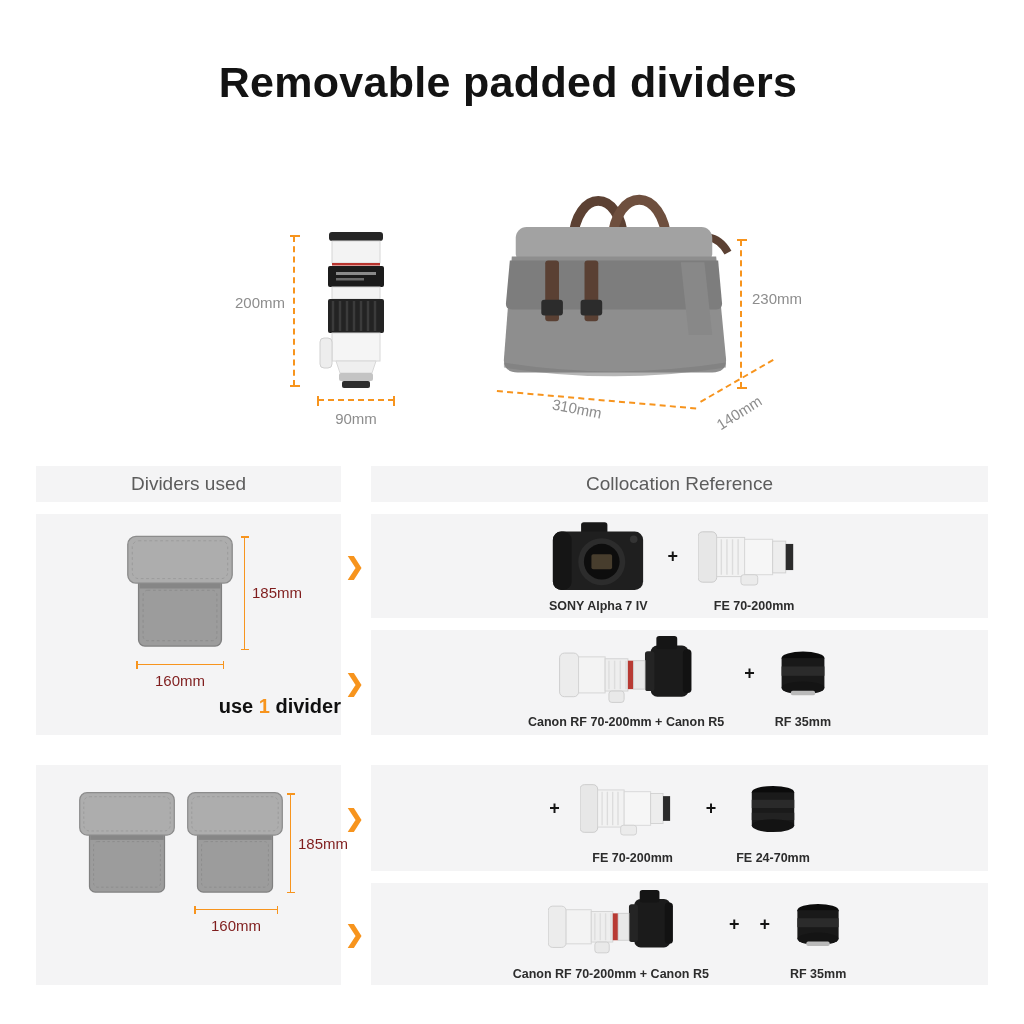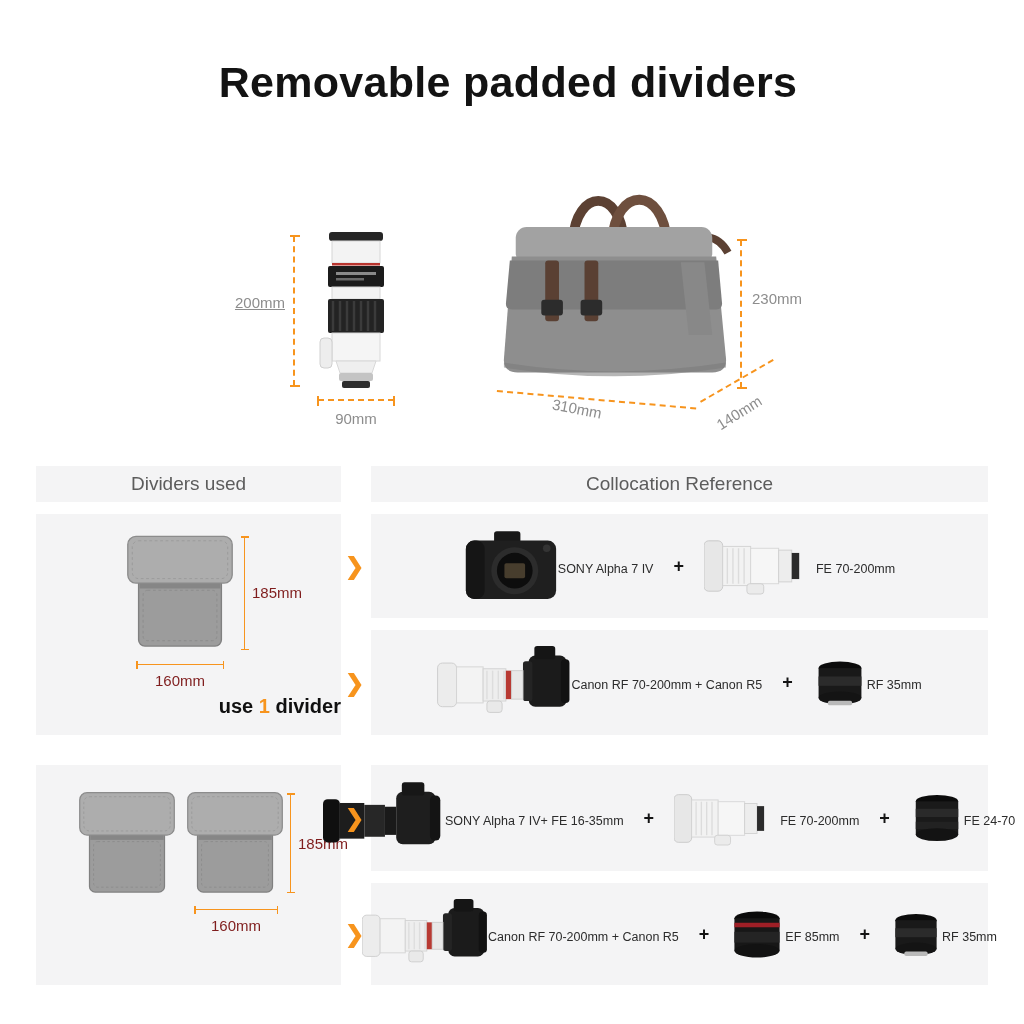--- a/index.html
+++ b/index.html
@@ -35,21 +35,21 @@
   .br-h::before { left:0; } .br-h::after { right:0; }
 
   .use-caption { position:absolute; left:0; width:100%; text-align:center;
                  font-size:20px; font-weight:700; color:#101010; }
   .use-caption .num { color:#F7941D; }
 
   .combo { left:371px; width:617px; display:flex; align-items:center; justify-content:center; }
   .chev { position:absolute; left:-26px; top:50%; transform:translateY(-50%);
           color:#F7941D; font-size:23px; font-weight:700; }
   .combo-row { display:flex; align-items:flex-start; gap:20px; }
-  .item { display:flex; flex-direction:row; align-items:center; }
+  .item { display:flex; flex-direction:column; align-items:center;font-weight:bold; }
   .item .img { height:74px; display:flex; align-items:center; justify-content:center; }
   .item .cap { margin-top:5px; font-size:12.5px; color:#2c2c2c; white-space:nowrap; }
   .plus { height:74px; display:flex; align-items:center; font-size:18px; font-weight:700; color:#141414; }
 
   svg { display:block; }
   .abs { position:absolute; }
 </style>
 </head>
 <body>
 
@@ -75,21 +75,21 @@
         <line x1="56" y1="71" x2="56" y2="101"></line>
       <line x1="63" y1="71" x2="63" y2="101"></line>
     </g>
     <rect x="20" y="103" width="48" height="28" fill="#f5f5f5" stroke="#d8d8d8"></rect>
     <rect x="8" y="108" width="12" height="30" rx="4" fill="#ededed" stroke="#d0d0d0"></rect>
     <path d="M24 131 L64 131 L60 143 L28 143 Z" fill="#efefef" stroke="#d8d8d8"></path>
     <rect x="27" y="143" width="34" height="8" rx="2" fill="#c4c4c4"></rect>
     <rect x="30" y="151" width="28" height="7" rx="2" fill="#2e2e2e"></rect>
   </svg>
   <div class="dash-v" style="left:293px; top:236px; height:150px;"></div>
-  <div class="dim" style="left:219px; top:294px; width:66px; text-align:right;text-decoration:underline;">200mm</div>
+  <div class="dim" style="left:219px; top:294px; width:66px; text-align:right;">200mm</div>
   <div class="dash-h" style="left:318px; top:399px; width:76px;"></div>
   <div class="dim" style="left:314px; top:410px; width:84px; text-align:center;">90mm</div>
 
   <svg class="abs" style="left:486px; top:170px;" width="256" height="226" viewBox="0 0 260 230">
     <path d="M88 72 C 92 18, 136 18, 140 72" fill="none" stroke="#5c4133" stroke-width="10" stroke-linecap="round"></path>
     <path d="M128 72 C 132 16, 180 16, 184 74" fill="none" stroke="#6e4f3e" stroke-width="10" stroke-linecap="round"></path>
     <path d="M200 80 C 218 62, 236 66, 246 84" fill="none" stroke="#5c4133" stroke-width="8"></path>
     <rect x="30" y="58" width="200" height="38" rx="11" fill="#a2a2a2"></rect>
     <path d="M26 88 L234 88 L244 192 Q245 206 230 206 L32 206 Q17 206 18 192 Z" fill="#8e8e8e"></path>
     <path d="M24 92 L236 92 L240 136 Q240 142 233 142 L27 142 Q20 142 20 136 Z" fill="#7d7d7d"></path>
@@ -224,40 +224,20 @@
     </svg>
     <div class="br-v" style="left:254px; top:28px; height:100px;"></div>
     <div class="dim-sm" style="left:262px; top:70px;">185mm</div>
     <div class="br-h" style="left:158px; top:144px; width:84px;"></div>
     <div class="dim-sm" style="left:158px; top:152px; width:84px; text-align:center;">160mm</div>
   </div>
 
   <div class="panel combo" style="top:765px; height:106px;">
     <span class="chev">❯</span>
     <div class="combo-row">
-      <div class="item">
-        <div class="img">
-          <svg width="122" height="72" viewBox="0 0 130 76">
-            <rect x="78" y="10" width="42" height="56" rx="7" fill="#1e1e1e"></rect>
-            <rect x="84" y="0" width="24" height="14" rx="3" fill="#171717"></rect>
-            <rect x="114" y="14" width="11" height="48" rx="5" fill="#141414"></rect>
-            <rect x="0" y="18" width="18" height="46" rx="5" fill="#0f0f0f"></rect>
-            <rect x="18" y="22" width="26" height="38" fill="#1d1d1d"></rect>
-            <g stroke="#333333" stroke-width="1.5">
-              <line x1="48" y1="26" x2="48" y2="56"></line>
-                <line x1="53" y1="26" x2="53" y2="56"></line>
-              <line x1="58" y1="26" x2="58" y2="56"></line>
-                <line x1="63" y1="26" x2="63" y2="56"></line>
-            </g>
-            <rect x="44" y="24" width="22" height="34" fill="#272727"></rect>
-            <rect x="66" y="26" width="12" height="30" fill="#1a1a1a"></rect>
-          </svg>
-        </div>
-        <div class="cap">SONY Alpha 7 IV+ FE 16-35mm</div>
-      </div>
       <div class="plus">+</div>
       <div class="item">
         <div class="img">
           <svg width="106" height="55" viewBox="0 0 120 62">
             <rect x="0" y="4" width="20" height="54" rx="5" fill="#e7e7e7" stroke="#c8c8c8"></rect>
             <rect x="20" y="10" width="30" height="42" fill="#f2f2f2" stroke="#d3d3d3"></rect>
             <g stroke="#dcdcdc" stroke-width="1.5">
               <line x1="25" y1="12" x2="25" y2="50"></line>
                 <line x1="31" y1="12" x2="31" y2="50"></line>
               <line x1="37" y1="12" x2="37" y2="50"></line>
@@ -307,32 +287,20 @@
                 <line x1="70" y1="26" x2="70" y2="56"></line>
             </g>
             <rect x="72" y="26" width="6" height="30" fill="#b83a33"></rect>
             <rect x="78" y="26" width="12" height="30" fill="#e8e8e8" stroke="#cecece"></rect>
             <rect x="52" y="58" width="16" height="12" rx="3" fill="#e9e9e9" stroke="#cdcdcd"></rect>
           </svg>
         </div>
         <div class="cap">Canon RF 70-200mm + Canon R5</div>
       </div>
       <div class="plus">+</div>
-      <div class="item">
-        <div class="img">
-          <svg width="56" height="49" viewBox="0 0 62 54">
-            <ellipse cx="31" cy="9" rx="25" ry="7.5" fill="#0a0a0a"></ellipse>
-            <rect x="6" y="9" width="50" height="36" fill="#171717"></rect>
-            <rect x="6" y="14" width="50" height="5" fill="#9e1f26"></rect>
-            <rect x="6" y="24" width="50" height="12" fill="#242424"></rect>
-            <ellipse cx="31" cy="45" rx="25" ry="7.5" fill="#121212"></ellipse>
-          </svg>
-        </div>
-        <div class="cap">EF 85mm</div>
-      </div>
       <div class="plus">+</div>
       <div class="item">
         <div class="img">
           <svg width="52" height="45" viewBox="0 0 58 50">
             <ellipse cx="29" cy="9" rx="23" ry="7" fill="#0b0b0b"></ellipse>
             <rect x="6" y="9" width="46" height="32" fill="#191919"></rect>
             <rect x="6" y="18" width="46" height="10" fill="#2b2b2b"></rect>
             <ellipse cx="29" cy="41" rx="23" ry="7" fill="#141414"></ellipse>
             <rect x="16" y="44" width="26" height="5" rx="2" fill="#b9b9b9"></rect>
           </svg>

